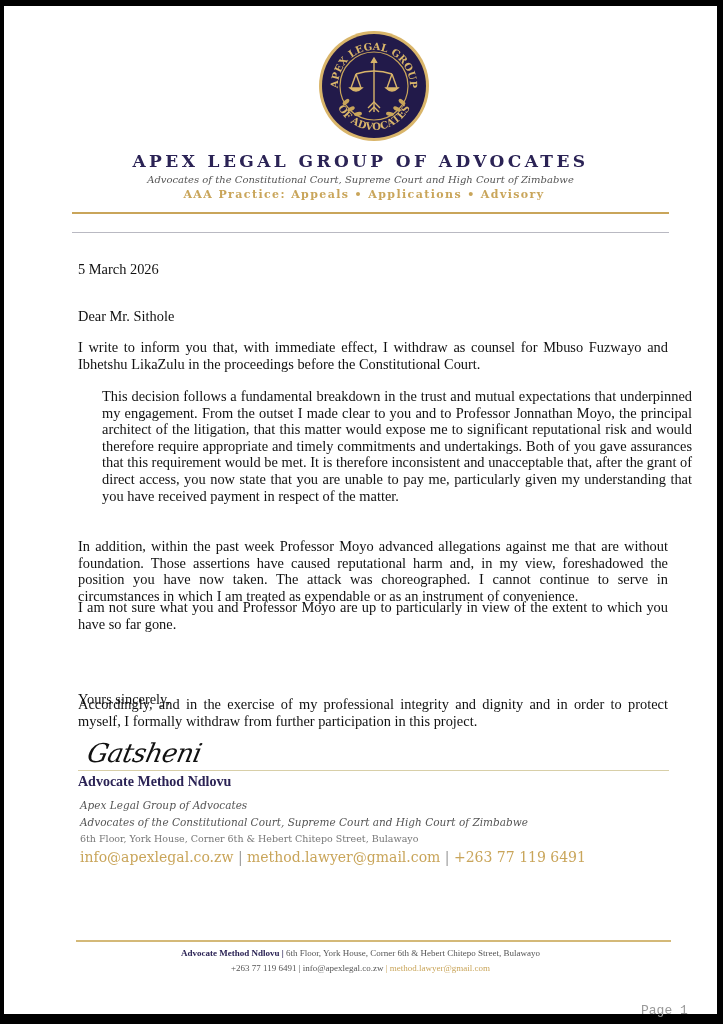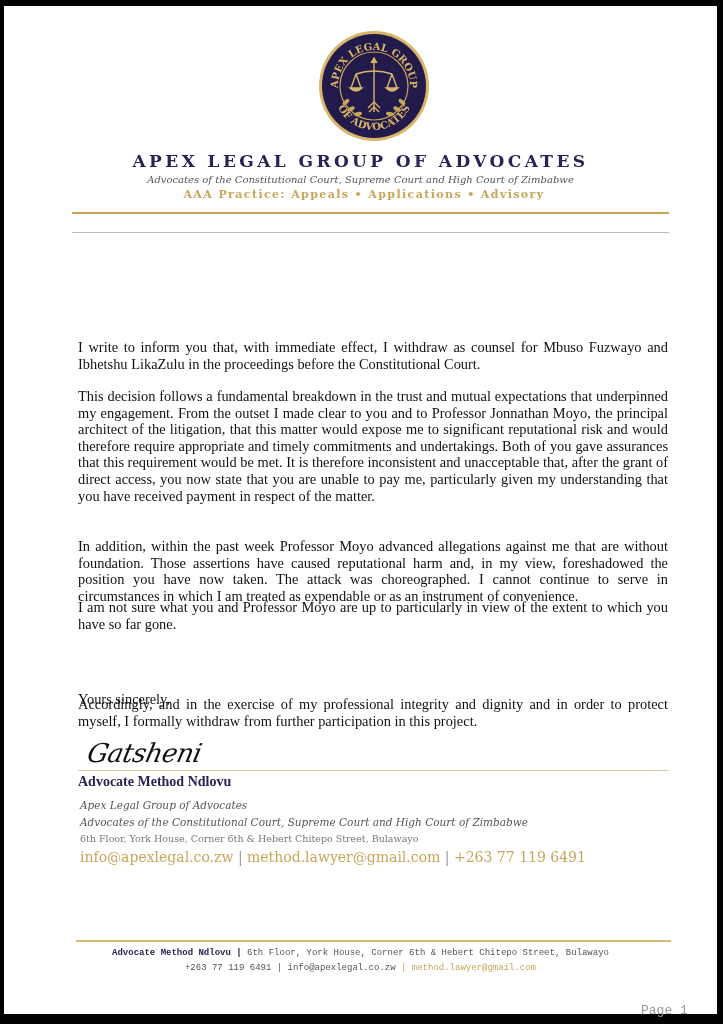--- a/index.html
+++ b/index.html
@@ -28,21 +28,21 @@
     .rule-gold { position: absolute; left: 68px; width: 597px; top: 206px; height: 2px; background: #c9a55a; }
     .rule-grey { position: absolute; left: 68px; width: 597px; top: 226px; height: 1px; background: #b9b9c2; }
     .body-text {
       position: absolute; left: 74px; width: 590px;
       font-family: "Liberation Serif", serif; font-size: 14.4px; line-height: 16.6px; color: #111;
       text-align: justify;
     }
     .date { top: 255px; }
     .salutation { top: 302px; }
     .p1 { top: 333px; }
-    .p2 { top: 382px; }
+    .p2 { top: 382px; margin-left: 24px; }
     .p3 { top: 490px; margin-top: 42px; }
     .p4 { top: 593px; }
     .p5 { top: 646px; margin-top: 44px; }
     .closing { top: 685px; }
     .sig-script {
       position: absolute; left: 84px; top: 732px;
       font-family: "DejaVu Serif", serif; font-style: italic; font-size: 26px;
       color: #111; letter-spacing: -0.5px; transform: skewX(-12deg);
     }
     .sig-rule { position: absolute; left: 74px; width: 591px; top: 764px; height: 1px; background: #d8cfa8; }
@@ -55,21 +55,21 @@
     }
     .sig-line.italic { font-style: italic; }
     .sig-firm { top: 793px; }
     .sig-courts { top: 810px; }
     .sig-address { top: 827px; font-size: 9.5px; color: #777; }
     .sig-contacts { top: 843px; font-size: 14px; color: #c9a55a; }
     .sig-contacts .sep { color: #999; }
     .foot-rule { position: absolute; left: 72px; width: 595px; top: 934px; height: 2px; background: #d4b978; }
     .foot-line {
       position: absolute; left: 0; right: 0; text-align: center;
-      font-family: Liberation Mono, monospace; font-size: 9px; color: #555;
+      font-family: Liberation Serif, serif; font-size: 9px; color: #555;
     }
     .foot-1 { top: 942px; }
     .foot-2 { top: 957px; }
     .foot-1 .strong { font-weight: bold; color: #2b2355; }
     .foot-2 .gold { color: #c9a55a; }
     .page-num {
       position: absolute; left: 637px; top: 997px;
       font-family: Liberation Mono, monospace; font-size: 13px; color: #999;
     }
   </style>
@@ -114,20 +114,22 @@
     </g>
   </svg>
 
   <div class="firm-name">APEX LEGAL GROUP OF ADVOCATES</div>
   <div class="firm-sub">Advocates of the Constitutional Court, Supreme Court and High Court of Zimbabwe</div>
   <div class="firm-practice">AAA Practice: Appeals • Applications • Advisory</div>
 
   <div class="rule-gold"></div>
   <div class="rule-grey"></div>
 
+  <div class="body-text date">5 March 2026</div>
+  <div class="body-text salutation">Dear Mr. Sithole</div>
   <div class="body-text p1">I write to inform you that, with immediate effect, I withdraw as counsel for Mbuso Fuzwayo and Ibhetshu LikaZulu in the proceedings before the Constitutional Court.</div>
   <div class="body-text p2">This decision follows a fundamental breakdown in the trust and mutual expectations that underpinned my engagement. From the outset I made clear to you and to Professor Jonnathan Moyo, the principal architect of the litigation, that this matter would expose me to significant reputational risk and would therefore require appropriate and timely commitments and undertakings. Both of you gave assurances that this requirement would be met. It is therefore inconsistent and unacceptable that, after the grant of direct access, you now state that you are unable to pay me, particularly given my understanding that you have received payment in respect of the matter.</div>
   <div class="body-text p3">In addition, within the past week Professor Moyo advanced allegations against me that are without foundation. Those assertions have caused reputational harm and, in my view, foreshadowed the position you have now taken. The attack was choreographed. I cannot continue to serve in circumstances in which I am treated as expendable or as an instrument of convenience.</div>
   <div class="body-text p4">I am not sure what you and Professor Moyo are up to particularly in view of the extent to which you have so far gone.</div>
   <div class="body-text p5">Accordingly, and in the exercise of my professional integrity and dignity and in order to protect myself, I formally withdraw from further participation in this project.</div>
   <div class="body-text closing">Yours sincerely,</div>
 
   <div class="sig-script">Gatsheni</div>
   <div class="sig-rule"></div>
   <div class="sig-name">Advocate Method Ndlovu</div>

